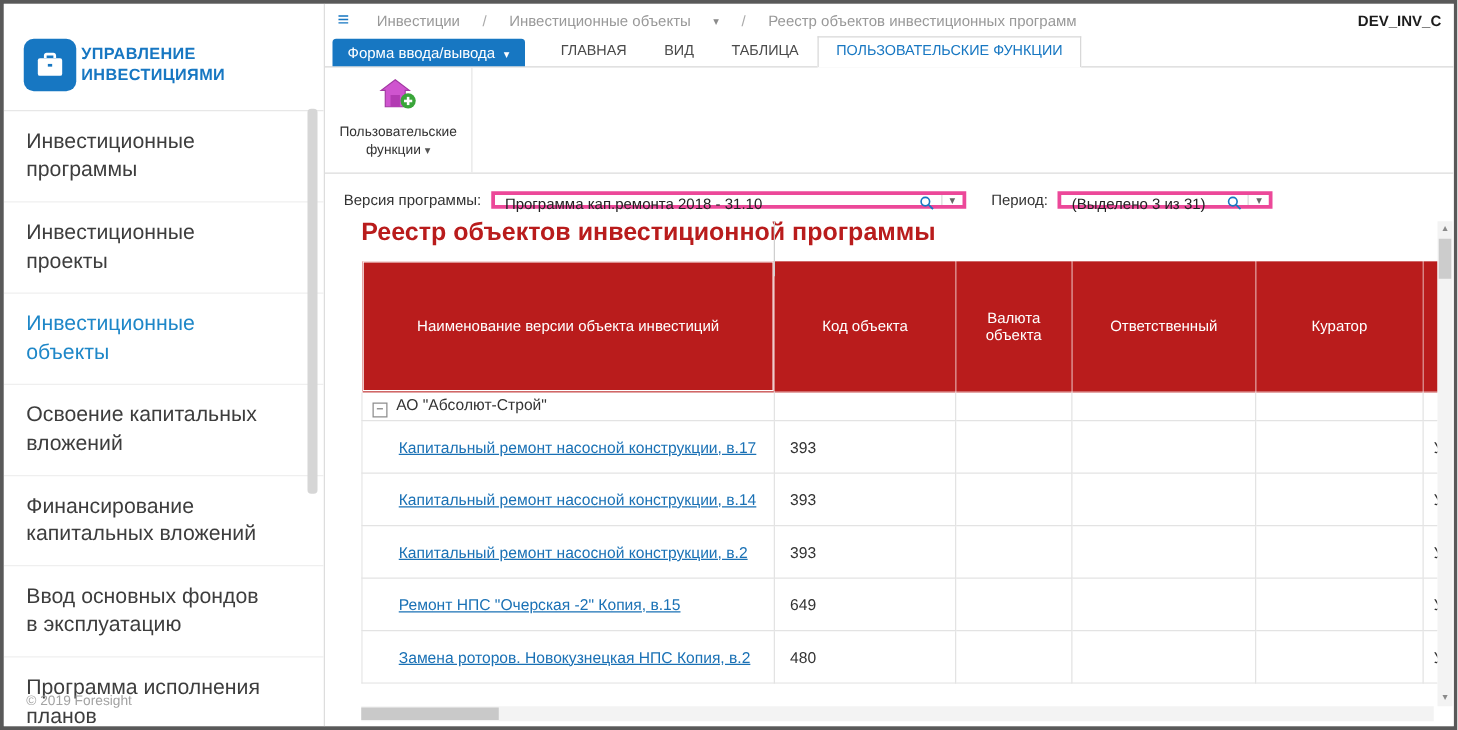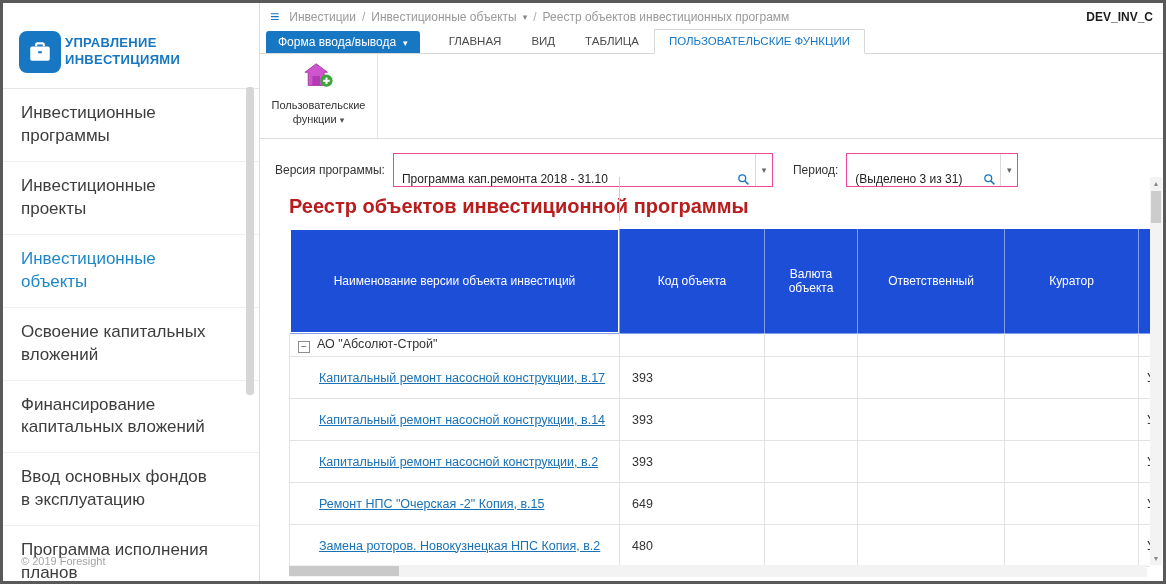--- a/index.html
+++ b/index.html
@@ -19,56 +19,56 @@
   .icon-hamburger::before { content:"≡"; }
   .icon-minus::before { content:"−"; }
   .icon-up::before { content:"▲"; }
   .icon-down::before { content:"▼"; }
   .side-scroll { position:absolute; right:5px; top:84px; width:8px; height:308px; background:#d6d6d6; border-radius:3px; }
   .copyright { position:absolute; left:18px; bottom:14px; font-size:11px; color:#a3a3a3; }
 
   
   .main { flex:1; display:flex; flex-direction:column; position:relative; background:#fff; min-width:0; }
 
-  .topbar { height:26px; display:flex; align-items:center; gap:6px; padding:2px 10px 0 10px; font-size:12px; color:#999; }
+  .topbar { height:26px; display:flex; align-items:center; gap:18px; padding:2px 10px 0 10px; font-size:12px; color:#999; }
   .hamburger { color:#1777c2; font-size:16px; margin-right:4px; cursor:pointer; line-height:1; }
   .crumb { color:#999; white-space:nowrap; cursor:pointer; }
   .crumb-sep { color:#aaa; }
   .crumb-caret { color:#8b8b8b; font-size:9px; }
   .userbox { margin-left:auto; color:#1c1c1c; font-weight:bold; font-size:12px; }
 
   .tabrow { display:flex; align-items:flex-end; padding-left:6px; border-bottom:1px solid #d8d8d8; height:25px; }
   .io-btn { background:#1777c2; color:#fff; border:none; font-family:inherit; font-size:12px; padding:0 12px; height:22px; border-radius:3px 3px 0 0; display:flex; align-items:center; gap:7px; margin-right:14px; cursor:pointer; }
   .io-btn .icon-caret::before { font-size:9px; }
   .tab { font-size:11.5px; color:#4a4a4a; padding:5px 14px 6px; border:1px solid transparent; margin-bottom:-1px; cursor:pointer; white-space:nowrap; }
   .tab.active { color:#1777c2; background:#fff; border-color:#d8d8d8; border-bottom-color:#fff; }
 
   .ribbon { height:85px; border-bottom:1px solid #dcdcdc; display:flex; }
   .ribbon-group { width:118px; display:flex; flex-direction:column; align-items:center; padding-top:7px; border-right:1px solid #e6e6e6; cursor:pointer; }
   .ribbon-label { font-size:11px; color:#333; text-align:center; margin-top:3px; line-height:1.3; padding:0 6px; }
   .ribbon-label .icon-caret::before { font-size:9px; color:#555; }
 
   .filterbar { display:flex; align-items:center; margin:14px 14px 0 15px; gap:8px; font-size:12px; color:#333; }
-  .combo { height:34px; border:1px solid #ec4899; background:#fff; display:flex; align-items:flex-end; cursor:pointer; }
+  .combo { height:14px; border:3px solid #ec4899; background:#fff; display:flex; align-items:flex-start; cursor:pointer; }
   .combo-version { width:380px; }
   .combo-period { width:172px; }
   .combo .val { flex:1; padding:0 8px; font-size:12px; color:#222; white-space:nowrap; overflow:hidden; }
   .combo .search { width:22px; display:flex; align-items:center; justify-content:center; }
   .combo .dd { width:17px; height:100%; border-left:1px solid #d9d9d9; display:flex; align-items:center; justify-content:center; color:#666; font-size:9px; }
   .period-label { margin-left:12px; }
 
   .content { flex:1; padding:6px 0 0 29px; position:relative; min-height:0; }
   .report-title { font-size:20px; font-weight:bold; color:#b91c1c; margin:2px 0 10px; font-family:"Liberation Sans", sans-serif; }
 
   .split-line { position:absolute; left:359px; top:174px; width:1px; height:44px; background:#cfcfcf; }
 
   .table-viewport { width:861px; overflow:hidden; }
   table.grid { border-collapse:collapse; table-layout:fixed; width:969px; }
   .grid col.c1{width:330px}.grid col.c2{width:145px}.grid col.c3{width:93px}.grid col.c4{width:147px}.grid col.c5{width:134px}.grid col.c6{width:120px}
-  .grid th { background:#1d4ed8; color:#fff; font-weight:normal; font-size:12px; height:105px; vertical-align:middle; text-align:center; border:1px solid rgba(255,255,255,.45); padding:0 8px; }
+  .grid th { background:#b91c1c; color:#fff; font-weight:normal; font-size:12px; height:105px; vertical-align:middle; text-align:center; border:1px solid rgba(255,255,255,.45); padding:0 8px; }
   .grid th.first { box-shadow:inset 0 0 0 1px #fff; }
   .grid td { border:1px solid #e3e3e3; font-size:12.5px; color:#333; vertical-align:middle; background:#fff; overflow:hidden; white-space:nowrap; }
   .group-row td { height:23px; }
   .group-cell { padding-left:8px; }
   .collapse-box { display:inline-block; width:12px; height:12px; border:1px solid #8d8d8d; line-height:10px; text-align:center; font-size:10px; color:#555; margin-right:7px; vertical-align:-2px; cursor:pointer; }
   .data-row td { height:42px; }
   .name-cell { padding-left:29px; }
   .code-cell { padding-left:12px; }
   .clip-cell { padding-left:8px; }
   a.obj-link { color:#1a71b5; text-decoration:underline; cursor:pointer; }

